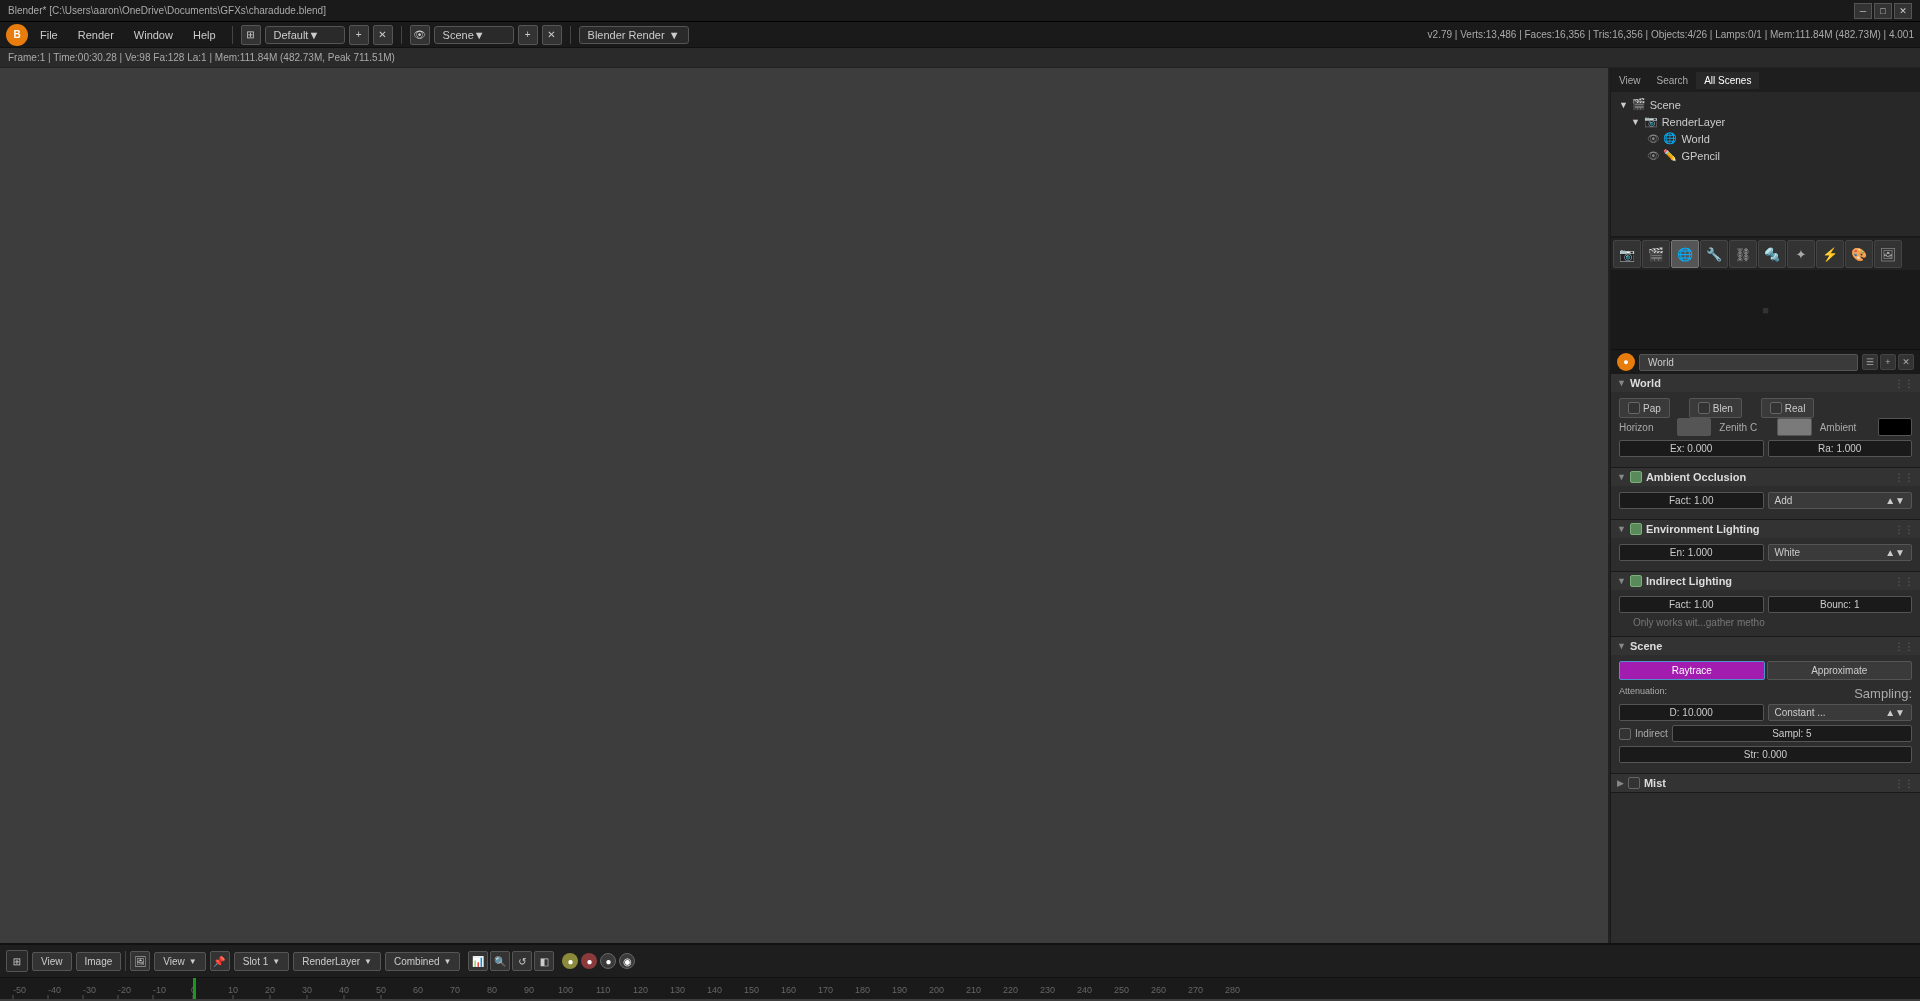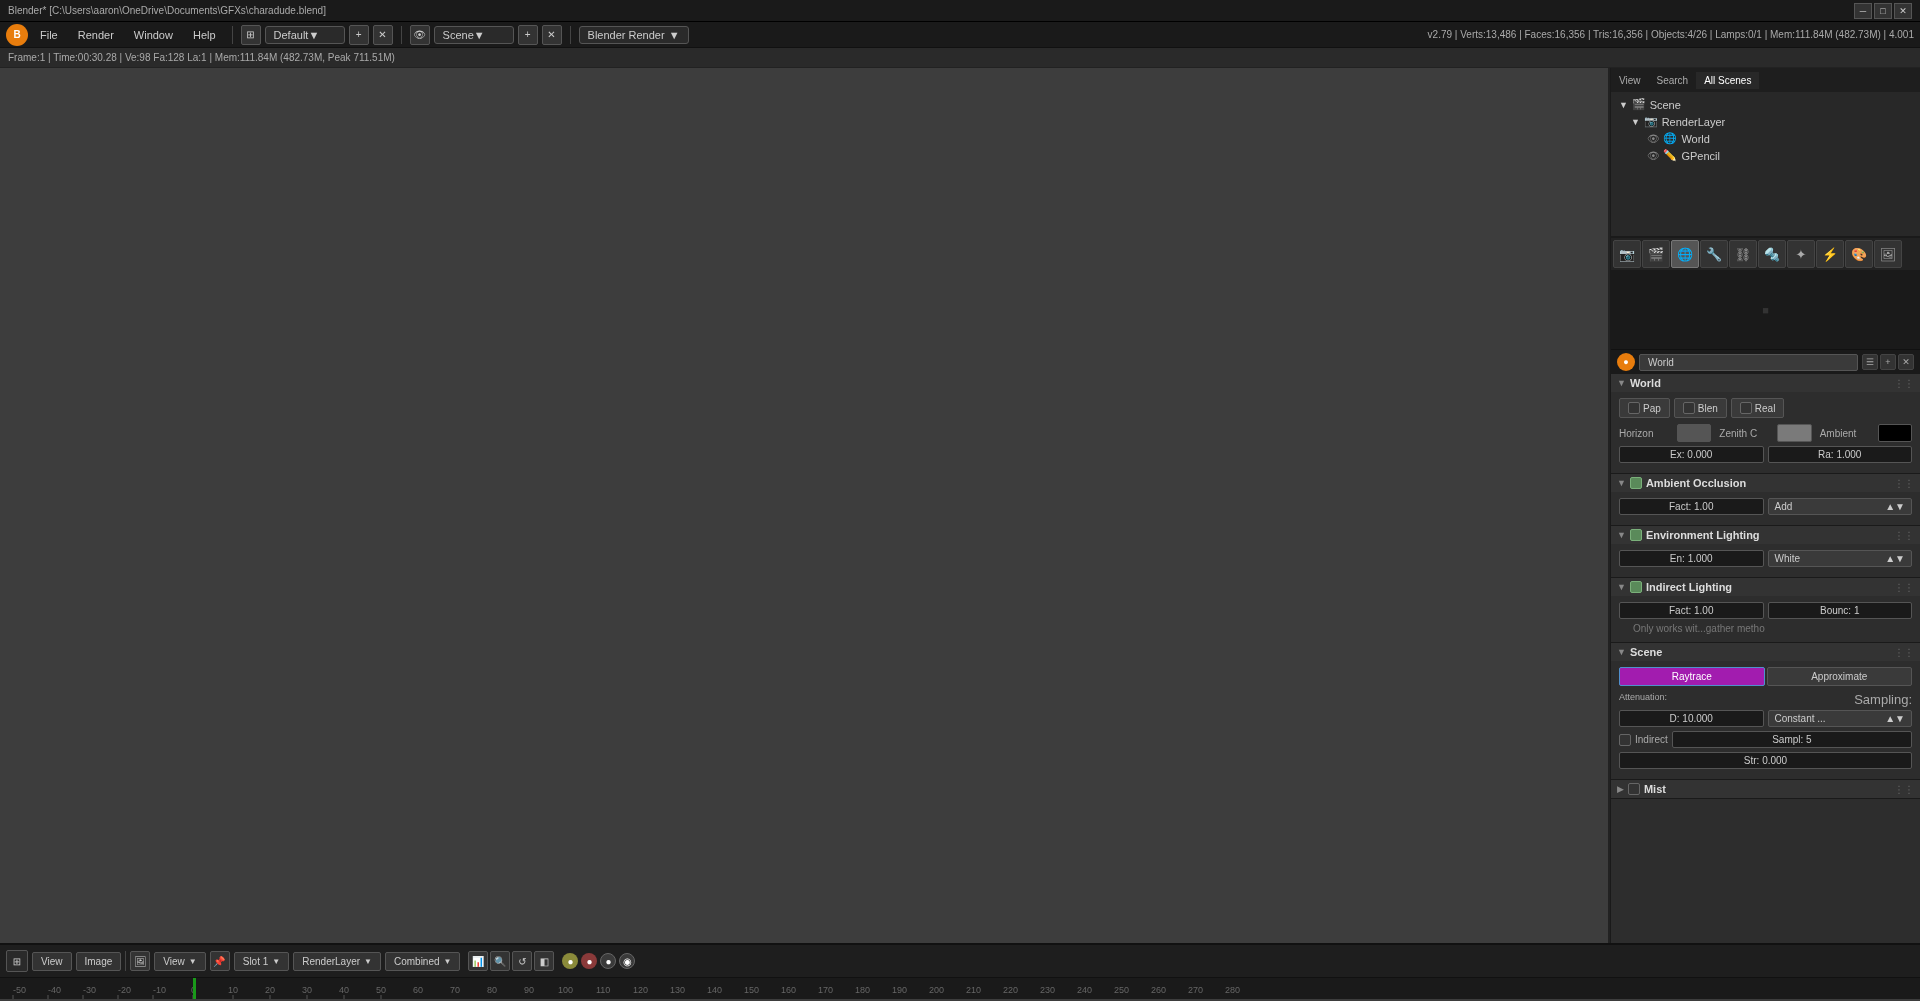--- a/index.html
+++ b/index.html
@@ -197,21 +197,21 @@
       font-weight: bold;
     }
     .section-arrow { font-size: 9px; color: #888; }
     .section-menu-icon { margin-left: auto; font-size: 10px; color: #666; cursor: pointer; }
     .section-content {
       padding: 6px 8px;
       background: #2d2d2d;
     }
 
     .world-buttons {
-      display: flex; gap: 4px; margin-bottom: 6px;
+      display: flex; gap: 19px; 
     }
     .world-btn {
       display: flex; align-items: center; gap: 3px;
       padding: 3px 8px;
       background: #3a3a3a;
       border: 1px solid #555;
       border-radius: 2px;
       color: #ccc; font-size: 10px; cursor: pointer;
     }
     .checkbox { width: 12px; height: 12px; border: 1px solid #666; border-radius: 2px; background: #333; }

